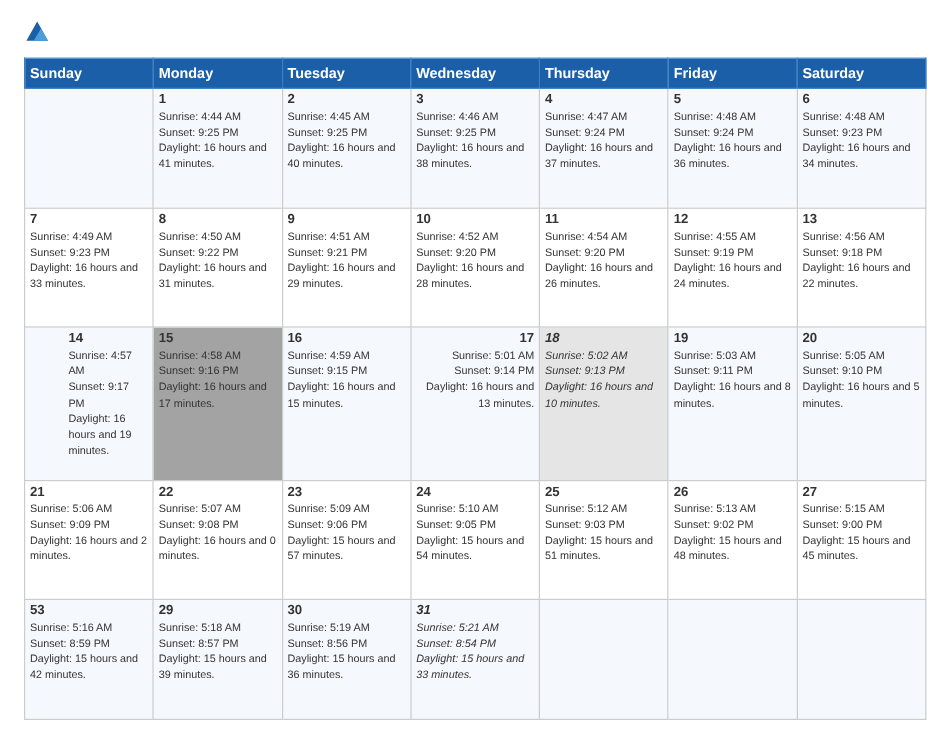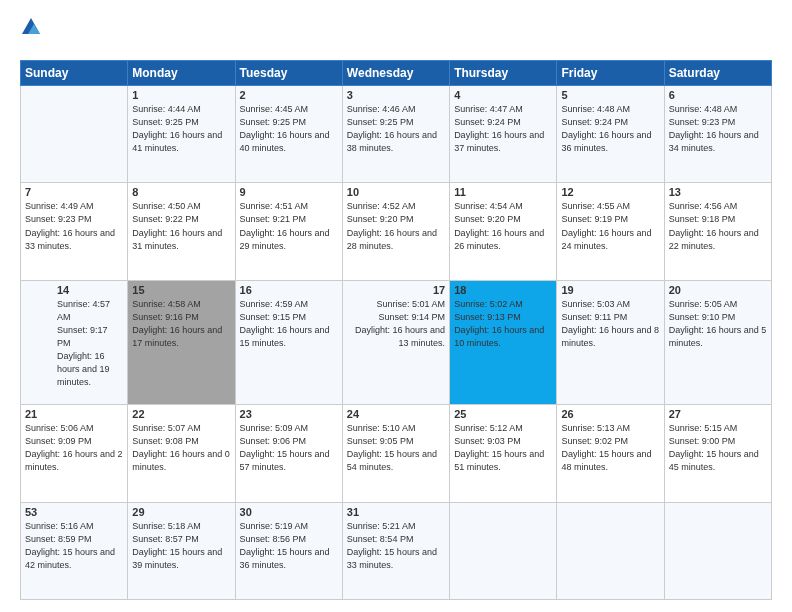--- a/index.html
+++ b/index.html
@@ -9,21 +9,20 @@
       font-family: Arial, sans-serif;
       background: #fff;
       overflow: hidden;
     }
     .page {
       width: 792px;
       height: 612px;
       padding: 16px 20px 12px 20px;
       display: flex;
       flex-direction: column;
-      gap: 12px;
     }
     .header {
       display: flex;
       align-items: flex-start;
       justify-content: space-between;
       margin-bottom: 10px;
     }
     .logo {
       display: flex;
       align-items: center;
@@ -209,21 +208,21 @@
             <div class="day-info">Sunrise: 4:58 AM<br>Sunset: 9:16 PM<br>Daylight: 16 hours and 17 minutes.</div>
           </td>
           <td style="background-color: rgb(245, 248, 252);">
             <span class="day-number">16</span>
             <div class="day-info">Sunrise: 4:59 AM<br>Sunset: 9:15 PM<br>Daylight: 16 hours and 15 minutes.</div>
           </td>
           <td style="background-color: rgb(245, 248, 252); text-align: right;">
             <span class="day-number">17</span>
             <div class="day-info">Sunrise: 5:01 AM<br>Sunset: 9:14 PM<br>Daylight: 16 hours and 13 minutes.</div>
           </td>
-          <td style="background-color: #0ea5e9;">
+          <td style="background-color: #e5e5e5; font-style: italic;">
             <span class="day-number">18</span>
             <div class="day-info">Sunrise: 5:02 AM<br>Sunset: 9:13 PM<br>Daylight: 16 hours and 10 minutes.</div>
           </td>
           <td style="background-color: rgb(245, 248, 252);">
             <span class="day-number">19</span>
             <div class="day-info">Sunrise: 5:03 AM<br>Sunset: 9:11 PM<br>Daylight: 16 hours and 8 minutes.</div>
           </td>
           <td style="background-color: rgb(245, 248, 252);">
             <span class="day-number">20</span>
             <div class="day-info">Sunrise: 5:05 AM<br>Sunset: 9:10 PM<br>Daylight: 16 hours and 5 minutes.</div>
@@ -265,21 +264,21 @@
             <div class="day-info">Sunrise: 5:16 AM<br>Sunset: 8:59 PM<br>Daylight: 15 hours and 42 minutes.</div>
           </td>
           <td style="background-color: rgb(245, 248, 252);">
             <span class="day-number">29</span>
             <div class="day-info">Sunrise: 5:18 AM<br>Sunset: 8:57 PM<br>Daylight: 15 hours and 39 minutes.</div>
           </td>
           <td style="background-color: rgb(245, 248, 252);">
             <span class="day-number">30</span>
             <div class="day-info">Sunrise: 5:19 AM<br>Sunset: 8:56 PM<br>Daylight: 15 hours and 36 minutes.</div>
           </td>
-          <td style="background-color: rgb(245, 248, 252);">
+          <td style="background-color: rgb(245, 248, 252); font-style: italic;">
             <span class="day-number">31</span>
             <div class="day-info">Sunrise: 5:21 AM<br>Sunset: 8:54 PM<br>Daylight: 15 hours and 33 minutes.</div>
           </td>
           <td class="empty" style="background-color: rgb(245, 248, 252);"></td>
           <td class="empty" style="background-color: rgb(245, 248, 252);"></td>
           <td class="empty" style="background-color: rgb(245, 248, 252);"></td>
         </tr>
       </tbody>
   </table>
 </div>

